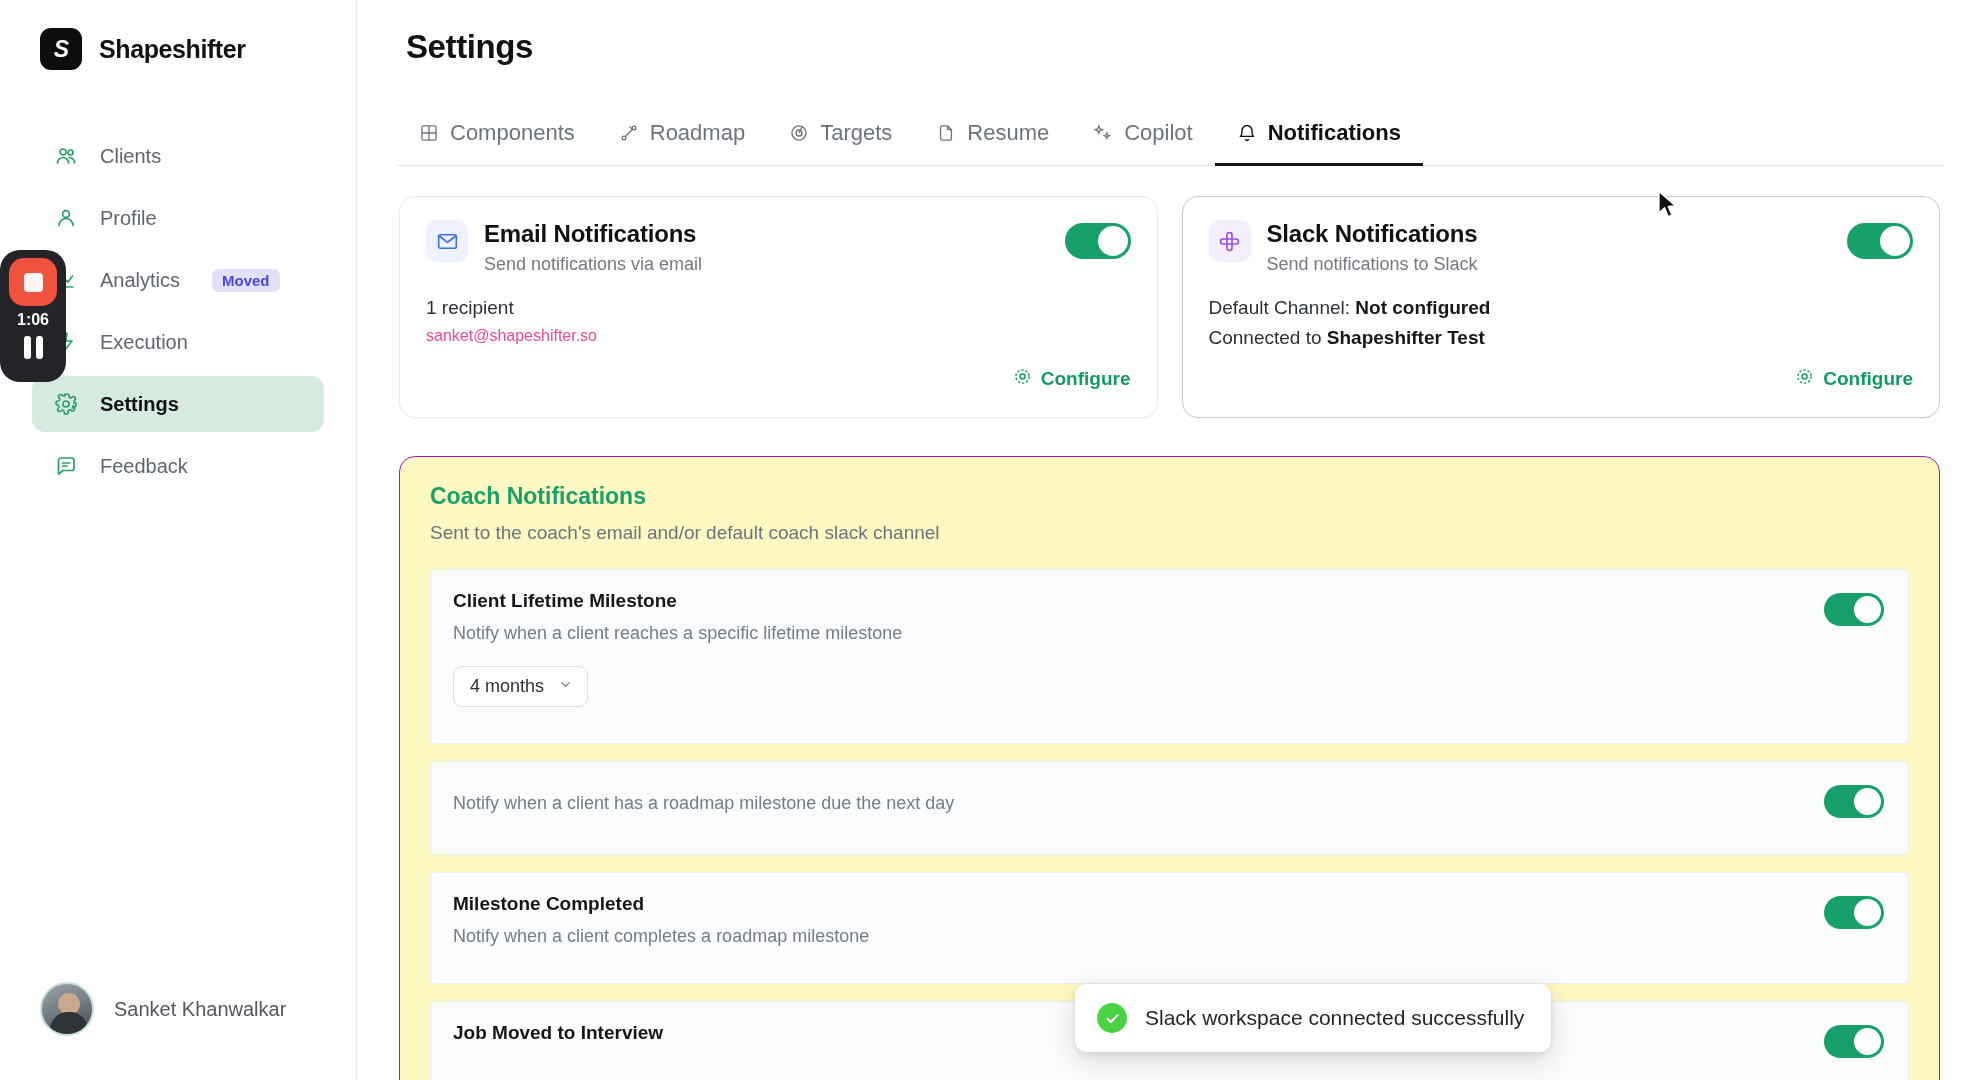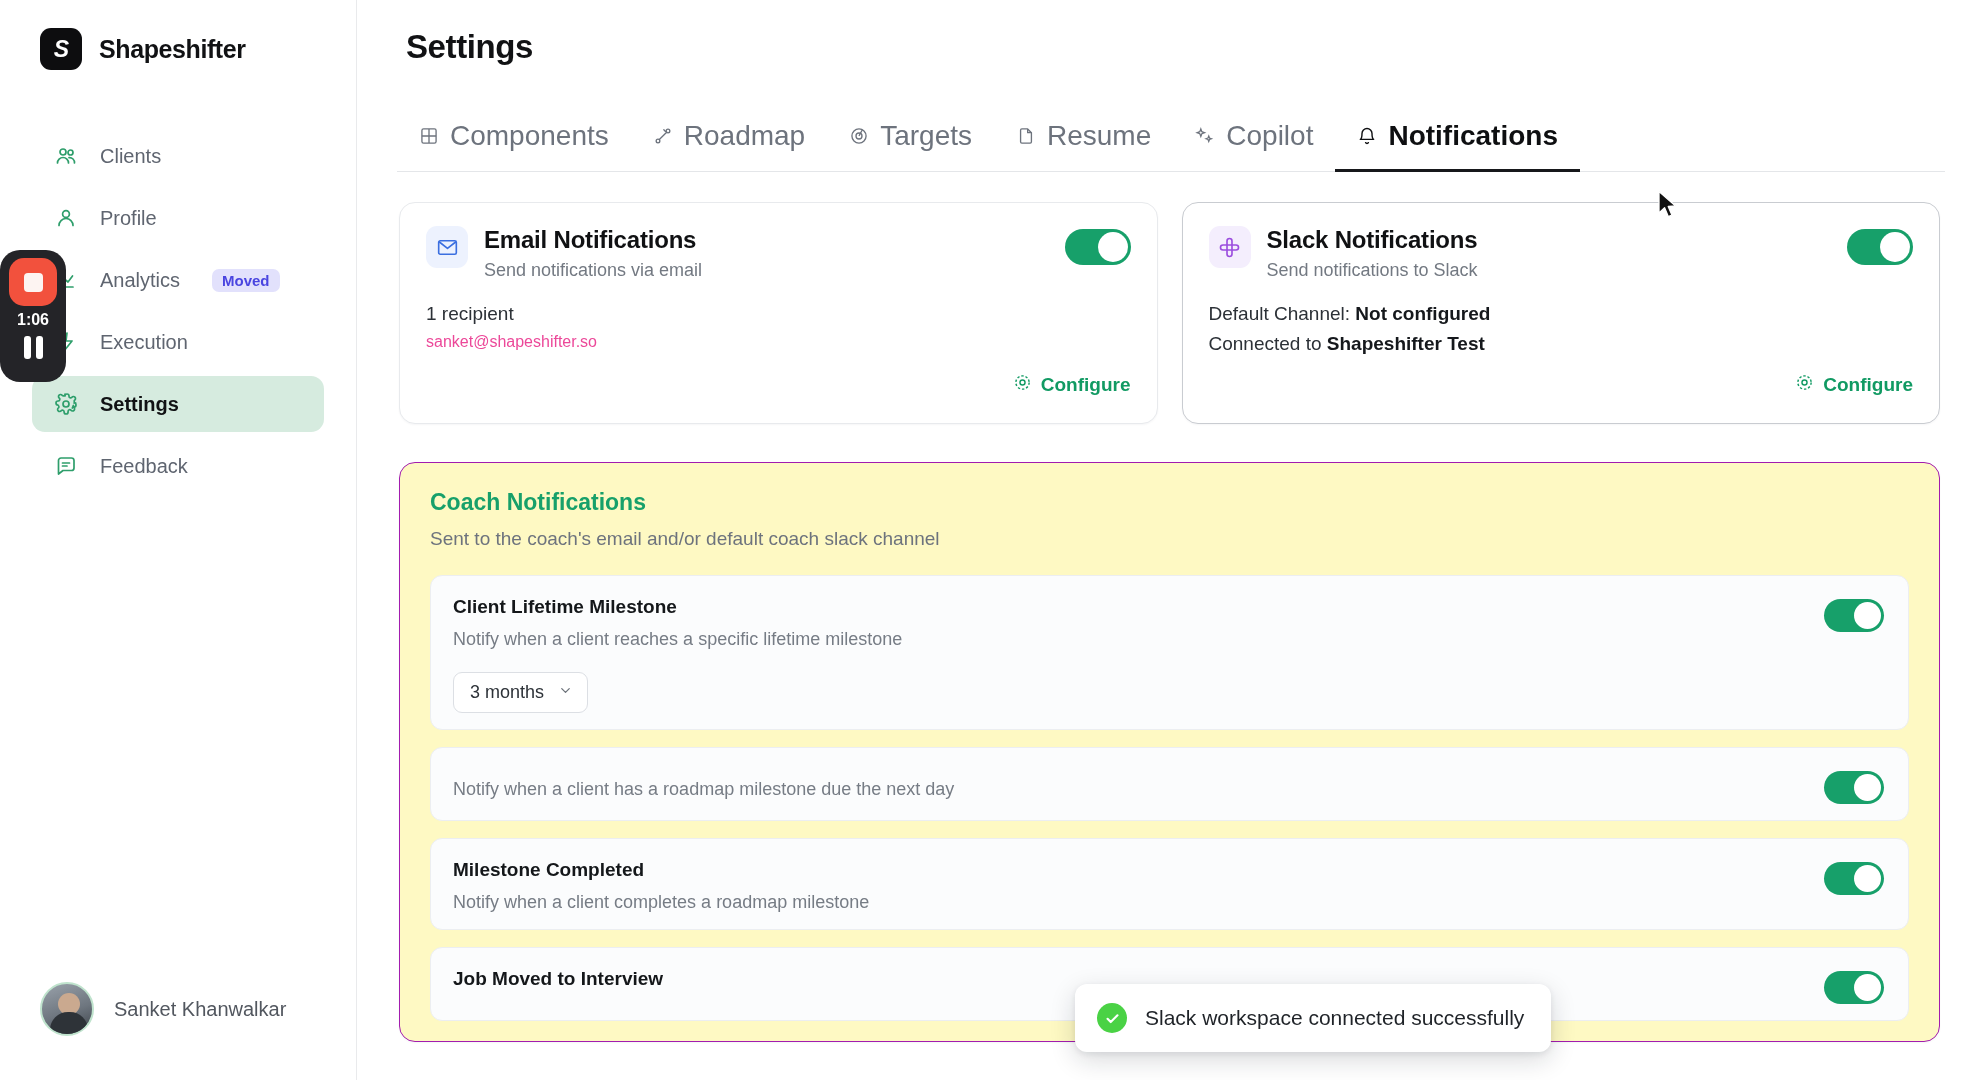--- a/index.html
+++ b/index.html
@@ -78,21 +78,21 @@
   
   .main { flex: 1; height: 1080px; overflow: hidden; position: relative; background: #fff; }
   .page-title { font-size: 33px; font-weight: 700; color: #111214; padding: 28px 0 0 49px; letter-spacing: -0.4px; }
 
   .tabs {
     margin: 44px 0 0 40px; display: flex; align-items: flex-end; gap: 0px;
     border-bottom: 1px solid #e4e6e9; width: 1548px;
   }
   .tab {
     display: flex; align-items: center; gap: 11px;
-    padding: 10px 22px 17px 22px; color: #6d737d; font-size: 28px; cursor: pointer;
+    padding: 10px 22px 17px 22px; color: #6d737d; font-size: 22px; cursor: pointer;
     border-bottom: 3px solid transparent; margin-bottom: -1px;
   }
   .tab.active { color: #0e0f11; font-weight: 600; border-bottom-color: #17181b; }
   .tab svg { display: block; }
 
   
   .cards-row { display: flex; gap: 24px; padding: 30px 48px 0 42px; }
   .card {
     flex: 1; border: 1px solid #e8eaed; border-radius: 16px; background: #fff;
     padding: 23px 26px 26px 26px; min-height: 222px;
@@ -126,22 +126,22 @@
   
   .coach {
     margin: 38px 48px 0 42px; border: 1px solid #a21caf; border-radius: 16px;
     background: #fef9c3; padding: 26px 30px 20px 30px;
     box-shadow: 0 1px 2px rgba(16,24,40,0.04);
   }
   .coach-title { color: #17a06a; font-size: 23px; font-weight: 700; }
   .coach-sub { color: #6d737d; font-size: 19px; margin-top: 12px; }
   .rows { margin-top: 25px; display: flex; flex-direction: column; gap: 17px; }
   .row {
-    border: 1px solid #eceef1; border-radius: 12px; background: #fbfcfd;
-    padding: 20px 24px 16px 22px; display: flex; align-items: flex-start;
+    border: 1px solid #eceef1; border-radius: 4px; background: #fbfcfd;
+    padding: 20px 24px 36px 22px; display: flex; align-items: flex-start;
   }
   .row-main { flex: 1; }
   .row-title { font-size: 19px; font-weight: 700; color: #14171a; }
   .row-desc { font-size: 18px; color: #767c85; margin-top: 11px; }
   .select {
     margin-top: 22px; display: inline-flex; align-items: center; gap: 14px;
     border: 1px solid #dcdfe4; border-radius: 9px; background: #fff;
     padding: 9px 14px 9px 16px; font-size: 18px; color: #2d3238; cursor: pointer;
   }
 
@@ -406,21 +406,21 @@
       <div class="coach-title">Coach Notifications</div>
       <div class="coach-sub">Sent to the coach's email and/or default coach slack channel</div>
 
       <div class="rows">
 
         <div class="row">
           <div class="row-main">
             <div class="row-title">Client Lifetime Milestone</div>
             <div class="row-desc">Notify when a client reaches a specific lifetime milestone</div>
             <div class="select">
-              <span>3 months</span>
+              <span>4 months</span>
               <span>
                 <svg width="15" height="15" viewBox="0 0 24 24" fill="none" stroke="#6b7179" stroke-width="2" stroke-linecap="round" stroke-linejoin="round">
                     <path d="m6 9 6 6 6-6"></path>
                   </svg>
               </span>
             </div>
           </div>
           <div class="toggle sm">
               <i></i>
             </div>

